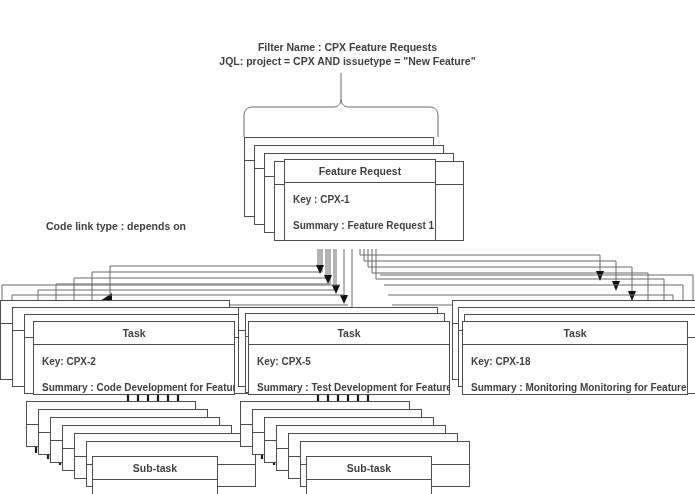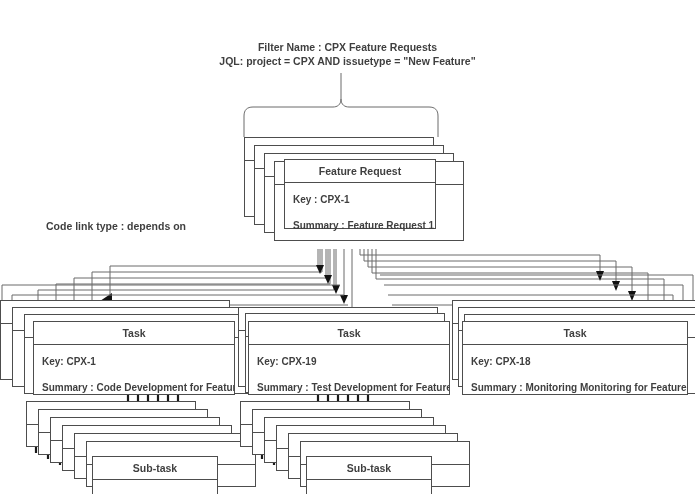--- a/index.html
+++ b/index.html
@@ -204,21 +204,21 @@
     <div class="ghost" style="left:254px; top:132px; width:190px; height:80px;">
       <div class="ghost-line"></div>
       </div>
     <div class="ghost" style="left:264px; top:140px; width:190px; height:80px;">
       <div class="ghost-line"></div>
       </div>
     <div class="ghost" style="left:274px; top:148px; width:190px; height:80px;">
       <div class="ghost-line"></div>
       </div>
 
-    <div class="card" style="left:284px; top:146px; width:152px; height:70px;">
+    <div class="card" style="left:284px; top:146px; width:152px; height:82px;">
       <div class="card-title">Feature Request</div>
       <div class="card-body">
         <div class="row-key">Key : CPX-1</div>
         <div>Summary : Feature Request 1</div>
       </div>
     </div>
   </div>
 
   <div>
     <div class="ghost" style="left:0px; top:287px; width:230px; height:80px;">
@@ -227,38 +227,38 @@
     <div class="ghost" style="left:12px; top:294px; width:230px; height:80px;">
         <div class="ghost-line"></div>
       </div>
     <div class="ghost" style="left:24px; top:301px; width:230px; height:80px;">
         <div class="ghost-line"></div>
       </div>
 
     <div class="card" style="left:33px; top:308px; width:202px; height:74px;">
       <div class="card-title">Task</div>
       <div class="card-body">
-        <div class="row-key">Key: CPX-1</div>
+        <div class="row-key">Key: CPX-2</div>
         <div>Summary : Code Development for Feature</div>
       </div>
     </div>
   </div>
 
   <div>
     <div class="ghost" style="left:238px; top:294px; width:200px; height:80px;">
         <div class="ghost-line"></div>
       </div>
     <div class="ghost" style="left:245px; top:300px; width:200px; height:80px;">
         <div class="ghost-line"></div>
       </div>
 
     <div class="card" style="left:248px; top:308px; width:202px; height:74px;">
       <div class="card-title">Task</div>
       <div class="card-body">
-        <div class="row-key">Key: CPX-19</div>
+        <div class="row-key">Key: CPX-5</div>
         <div>Summary : Test Development for Feature 1</div>
       </div>
     </div>
   </div>
 
   <div>
     <div class="ghost" style="left:452px; top:287px; width:252px; height:80px;">
         <div class="ghost-line"></div>
       </div>
     <div class="ghost" style="left:458px; top:294px; width:248px; height:80px;">

